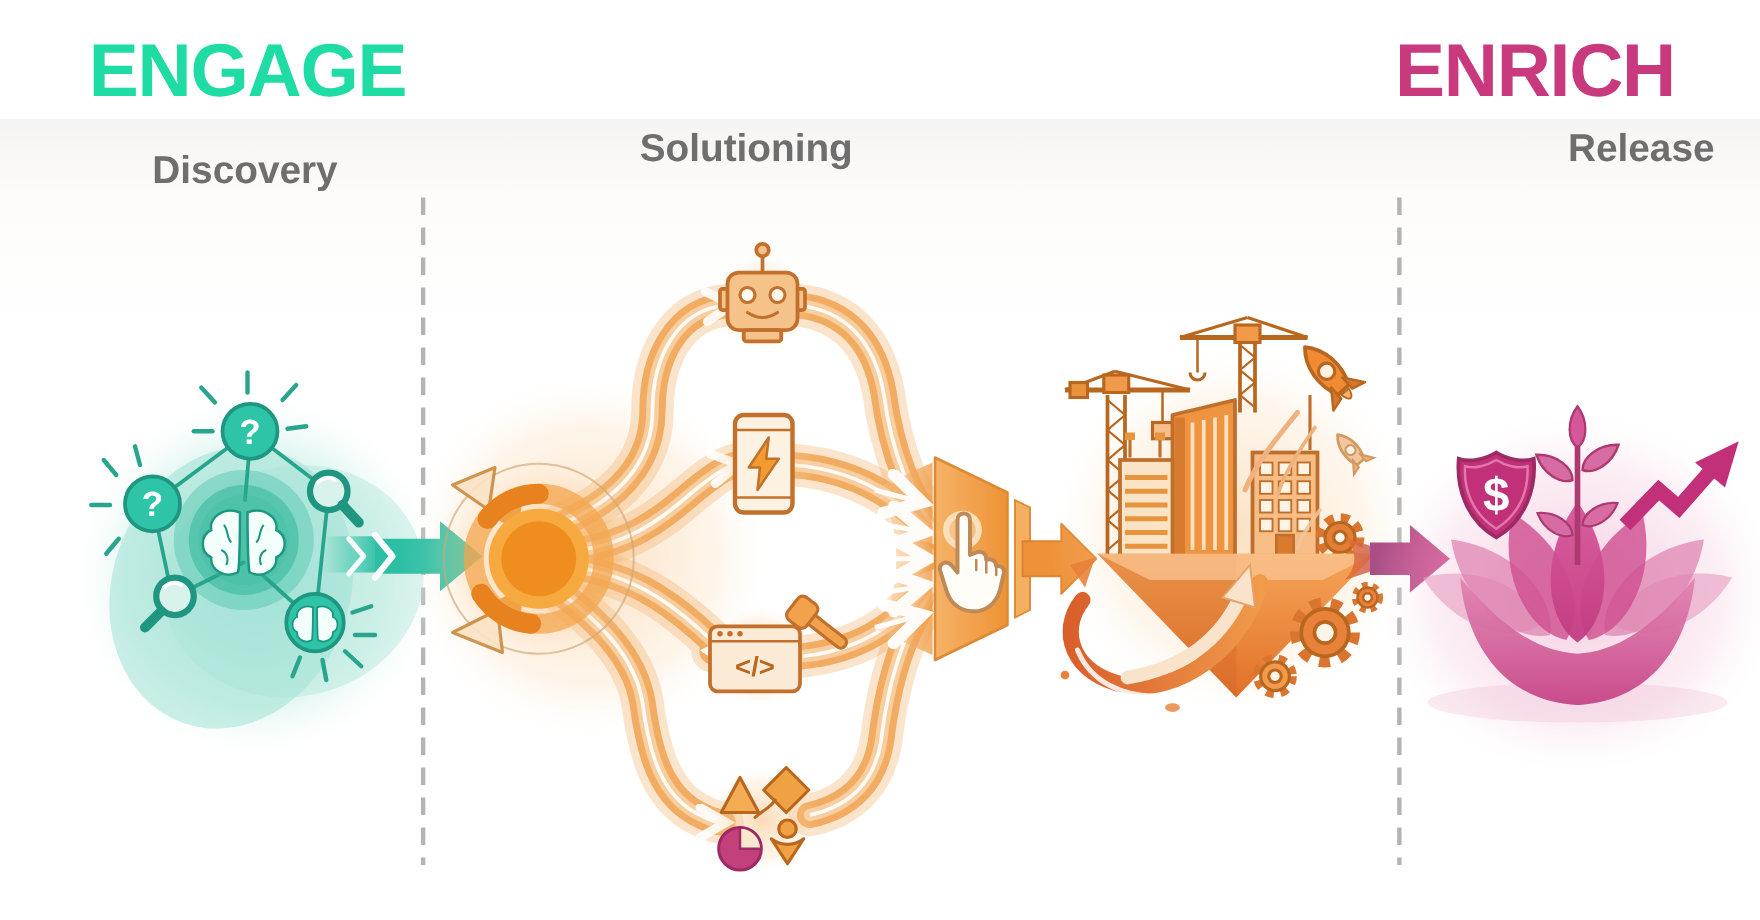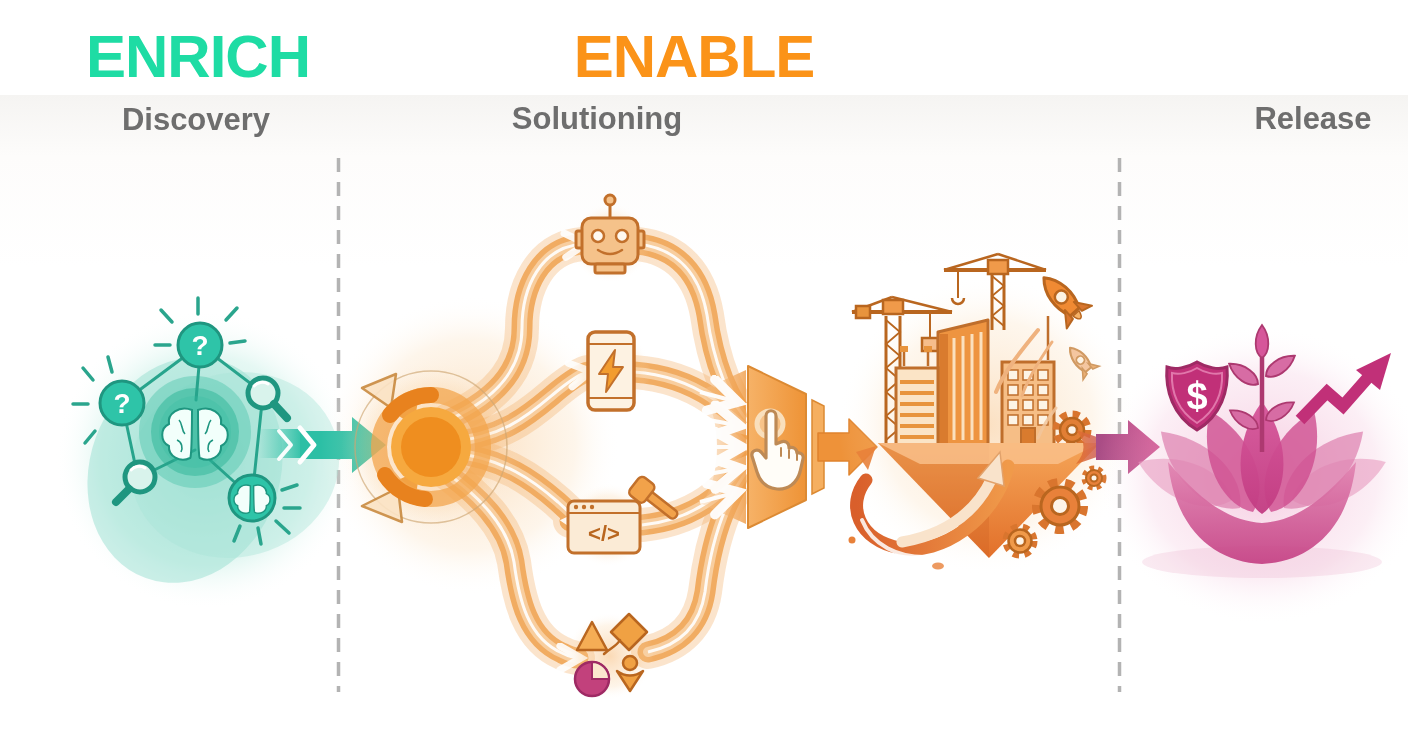--- a/index.html
+++ b/index.html
@@ -19,24 +19,24 @@
   .edge{stroke:#27A48C;stroke-width:3;stroke-linecap:round;}
   .ray{stroke:#2AA58D;stroke-width:3.5;stroke-linecap:round;}
   .outline{stroke:#C2702B;}
 </style>
 </head>
 <body>
 
 <div class="canvas">
   <div class="band"></div>
 
-  <div class="phase-title" style="left: 198px; top: 27px; color: rgb(30, 220, 164);">ENRICH</div>
-  <div class="phase-title" style="left: 694px; top: 27px; color: rgb(251, 147, 24);">ENABLE</div>
-
-  <div class="stage-label" style="left:196px;top:104px;">Discovery</div>
+  <div class="phase-title" style="left: 198px; top: 27px; color: rgb(30, 220, 164);">ENGAGE</div>
+  <div class="phase-title" style="left: 1228px; top: 27px; color: rgb(201, 57, 126);">ENRICH</div>
+
+  <div class="stage-label" style="left:196px;top:120px;">Discovery</div>
   <div class="stage-label" style="left:597px;top:103px;">Solutioning</div>
   <div class="stage-label" style="left:1288px;top:103px;margin-left:25px;">Release</div>
 
   <svg class="art" width="1408" height="736" viewBox="0 0 1408 736">
     <defs>
       <marker id="wchev" markerWidth="12" markerHeight="12" refX="8" refY="5" orient="auto">
         <path d="M2,1 L9,5 L2,9" stroke="#ffffff" stroke-width="2.4" fill="none" stroke-linecap="round"></path>
       </marker>
       <radialGradient id="tealGlow">
           <stop offset="0%" stop-color="#8FDCCB" stop-opacity=".75"></stop>

